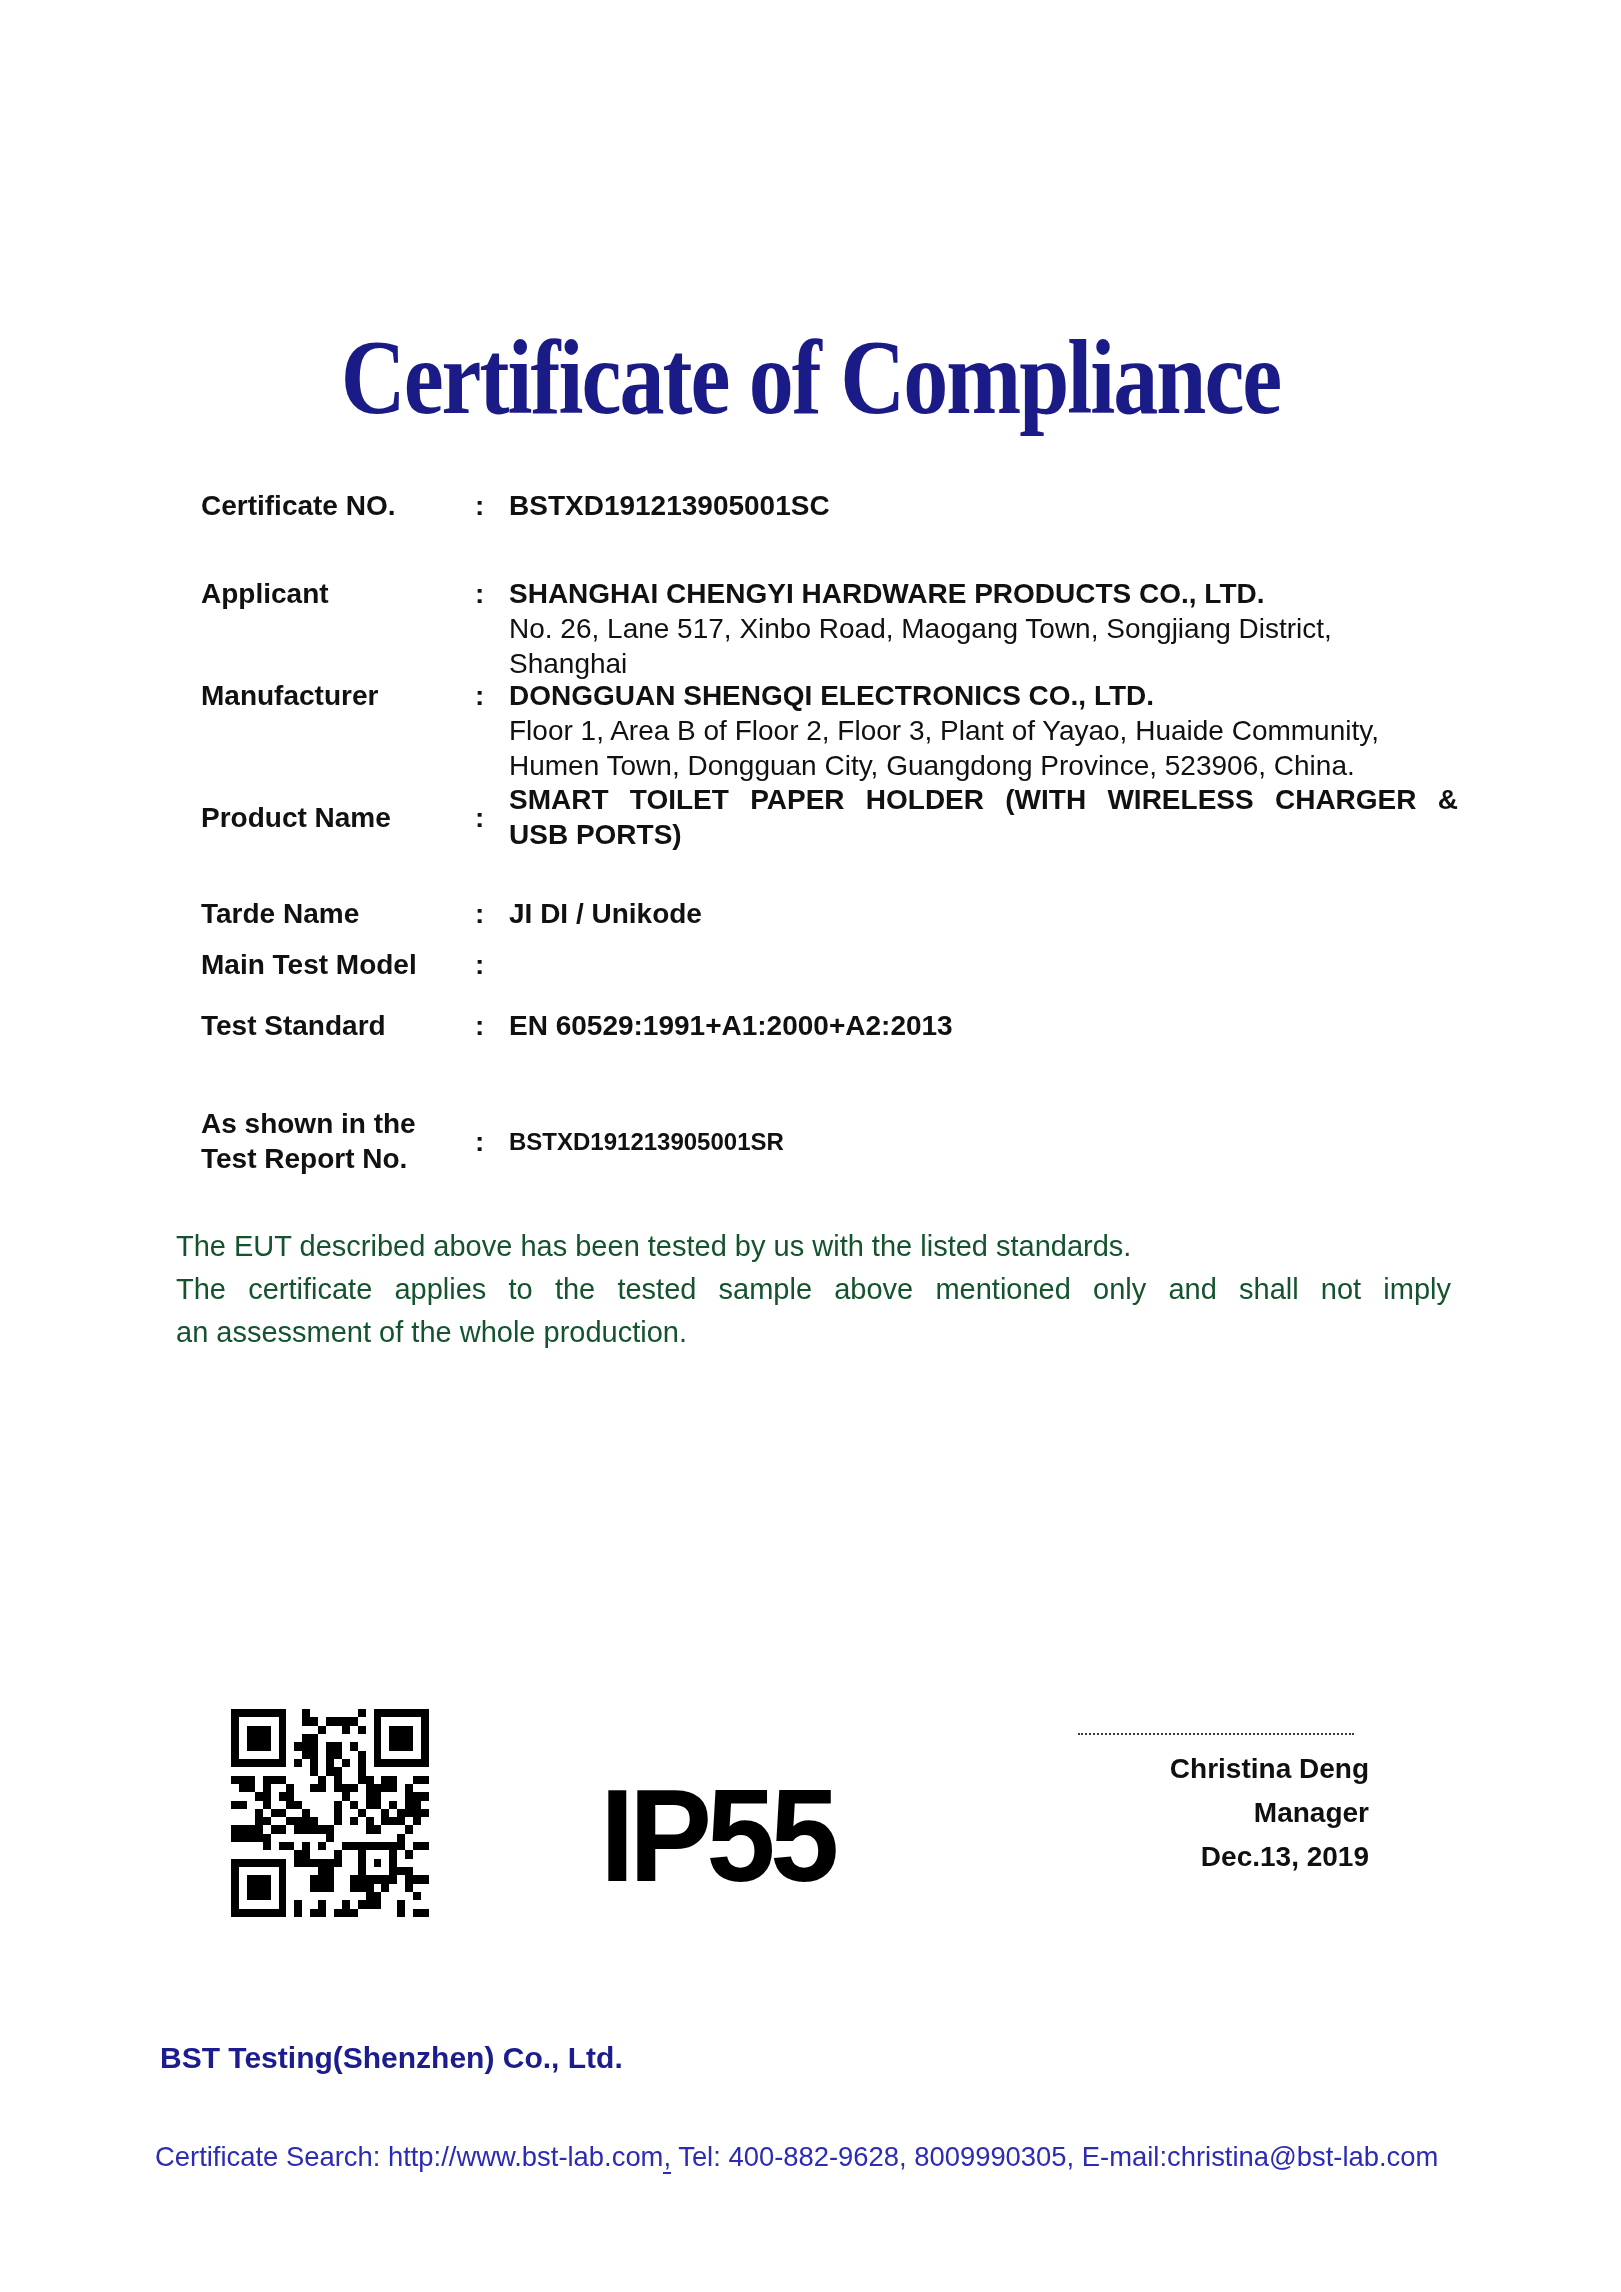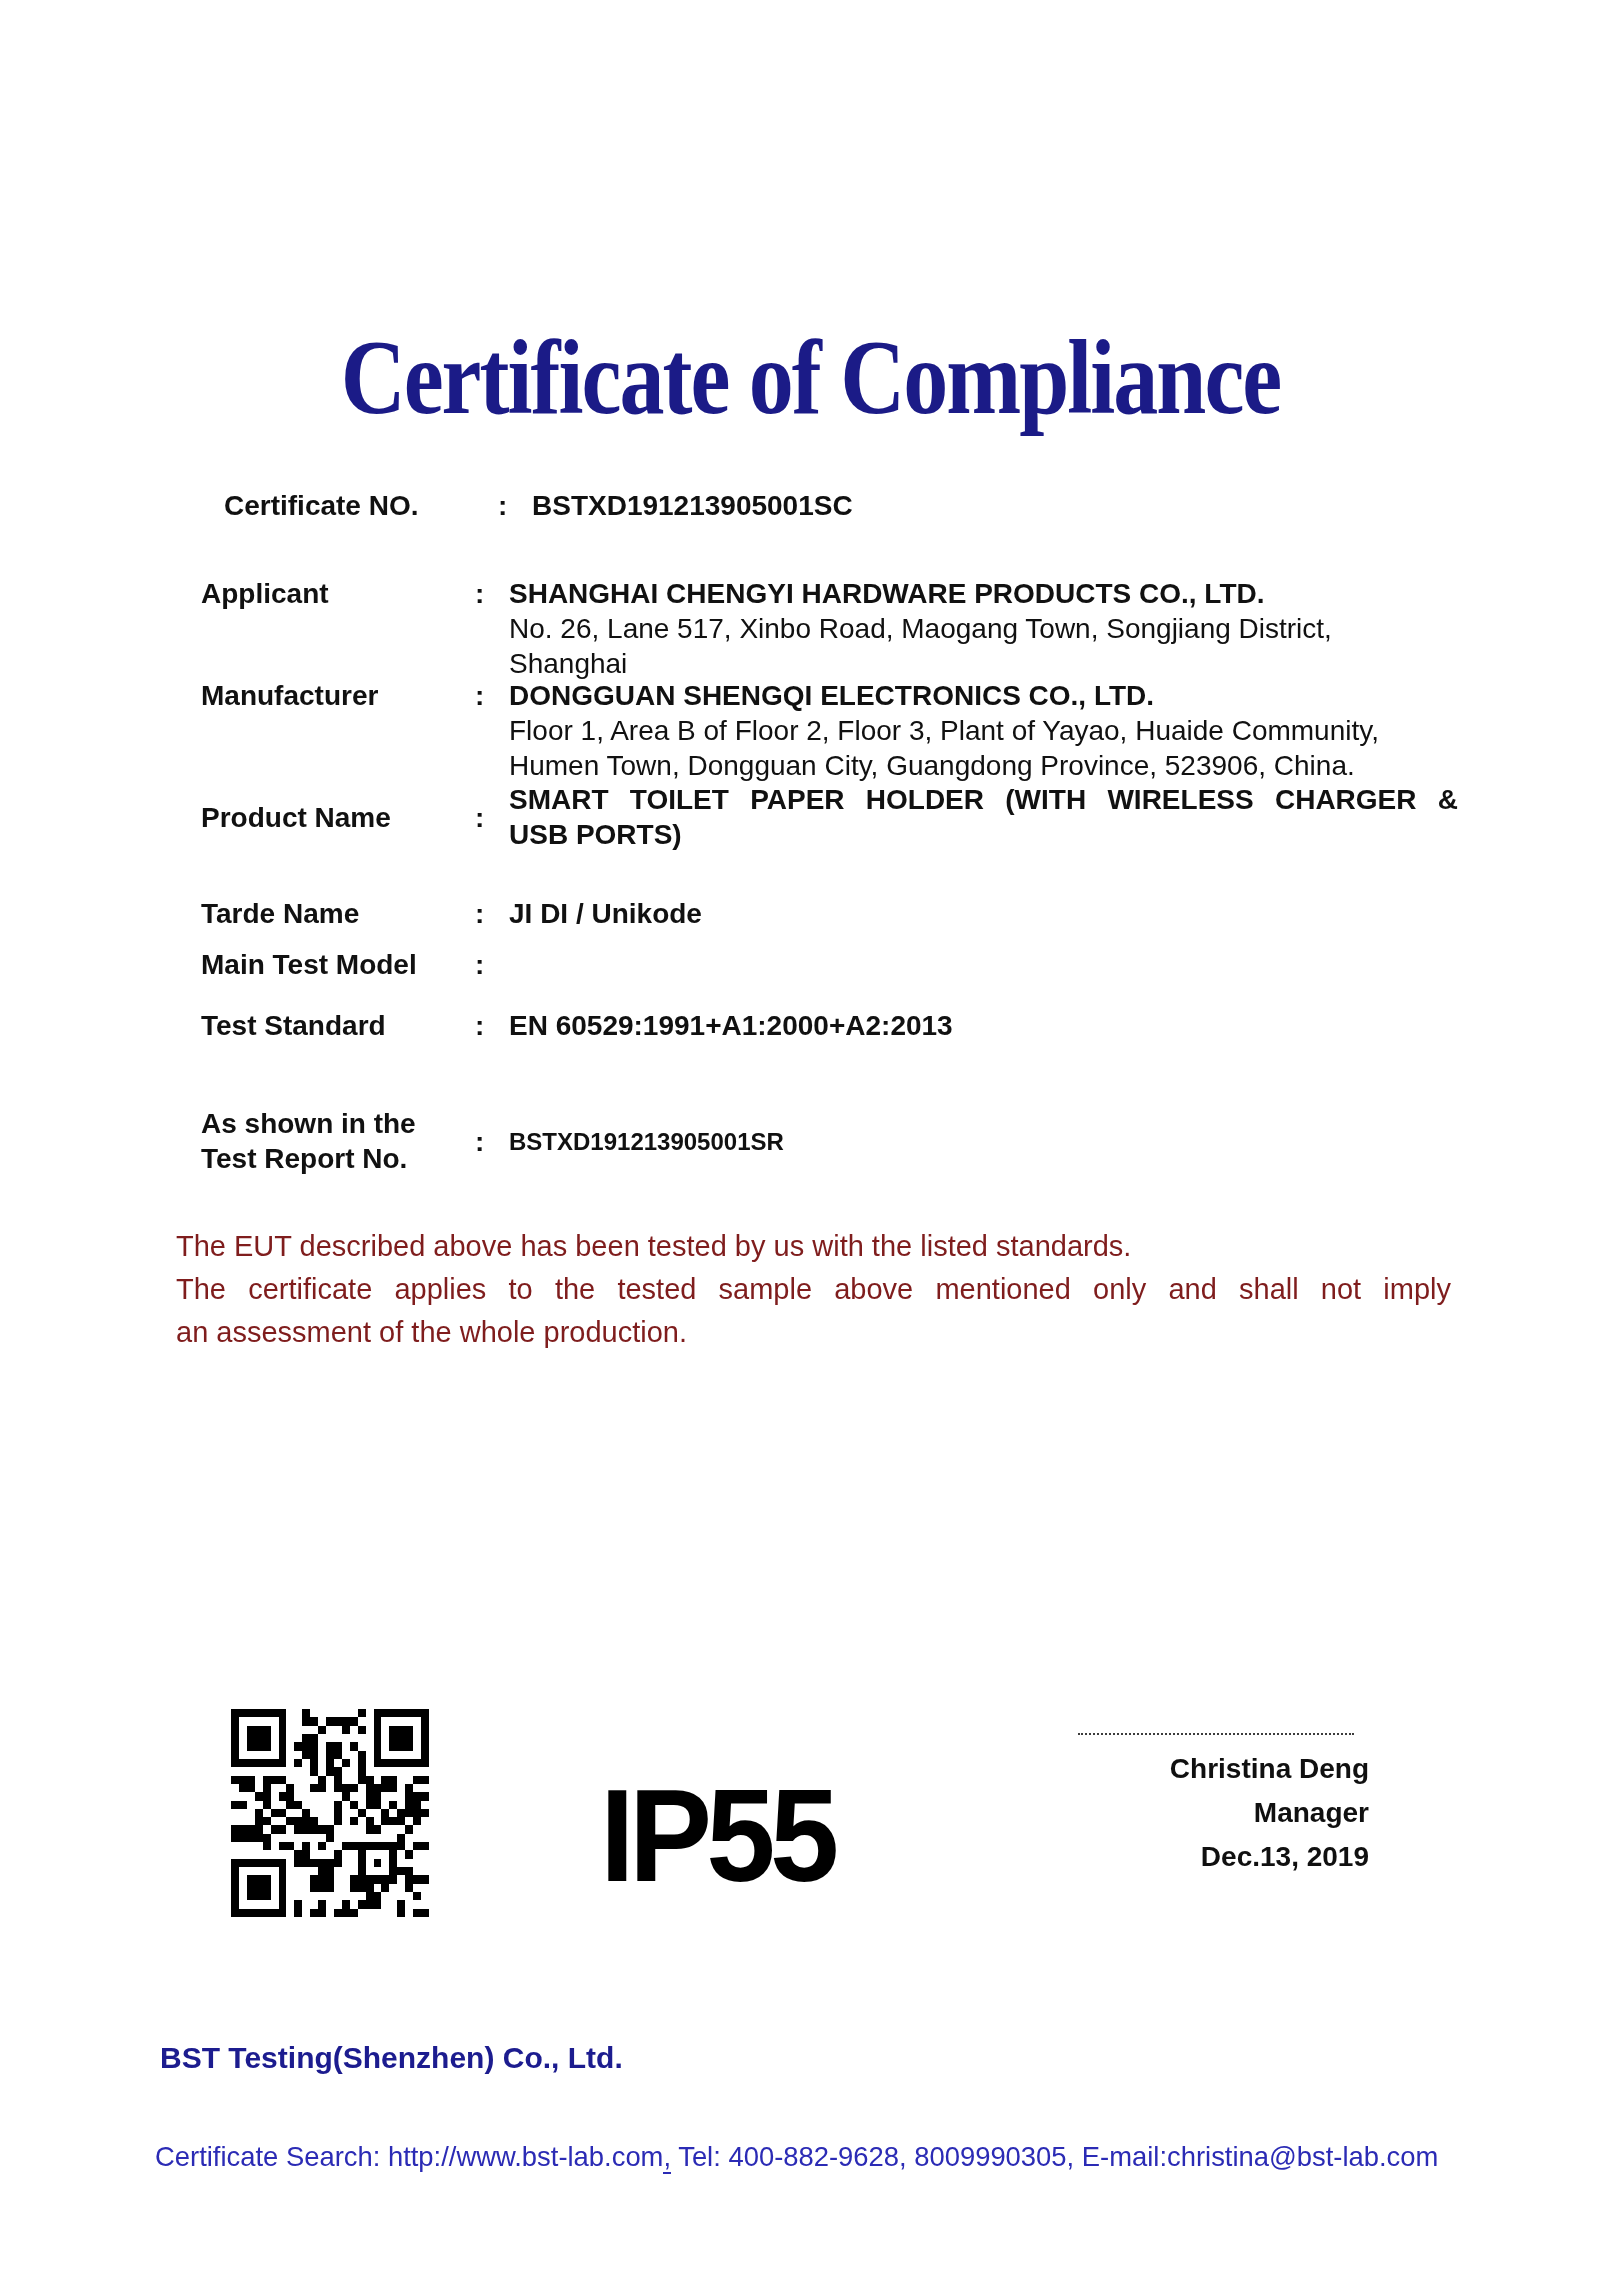--- a/index.html
+++ b/index.html
@@ -47,21 +47,21 @@
   .vcenter{align-self:center;}
   .justify-line{text-align:justify;text-align-last:justify;}
   .report-value{font-size:24px;font-weight:bold;align-self:center;}
   
   .statement{
     position:absolute;
     left:176px; top:1225px;
     width:1275px;
     font-size:29px;
     line-height:43px;
-    color:#7f1d1d;
+    color:#14532d;
   }
   
   .qr{
     position:absolute;
     left:231px; top:1709px;
     width:198px; height:208px;
   }
   .qr svg{width:100%;height:100%;display:block;}
   .ip-rating{
     position:absolute;
@@ -118,21 +118,21 @@
 </style>
 </head>
 <body>
 
 <div class="page">
 
   <div class="title">
     <span>Certificate of Compliance</span>
   </div>
 
-  <div class="frow" style="top:488px;margin-left:23px;">
+  <div class="frow" style="top:488px;">
     <div class="flabel">Certificate NO.</div>
     <div class="fcolon">:</div>
     <div class="fvalue bold">BSTXD191213905001SC</div>
   </div>
 
   <div class="frow" style="top:576px;">
     <div class="flabel">Applicant</div>
     <div class="fcolon">:</div>
     <div class="fvalue">
       <div class="bold">SHANGHAI CHENGYI HARDWARE PRODUCTS CO., LTD.</div>

